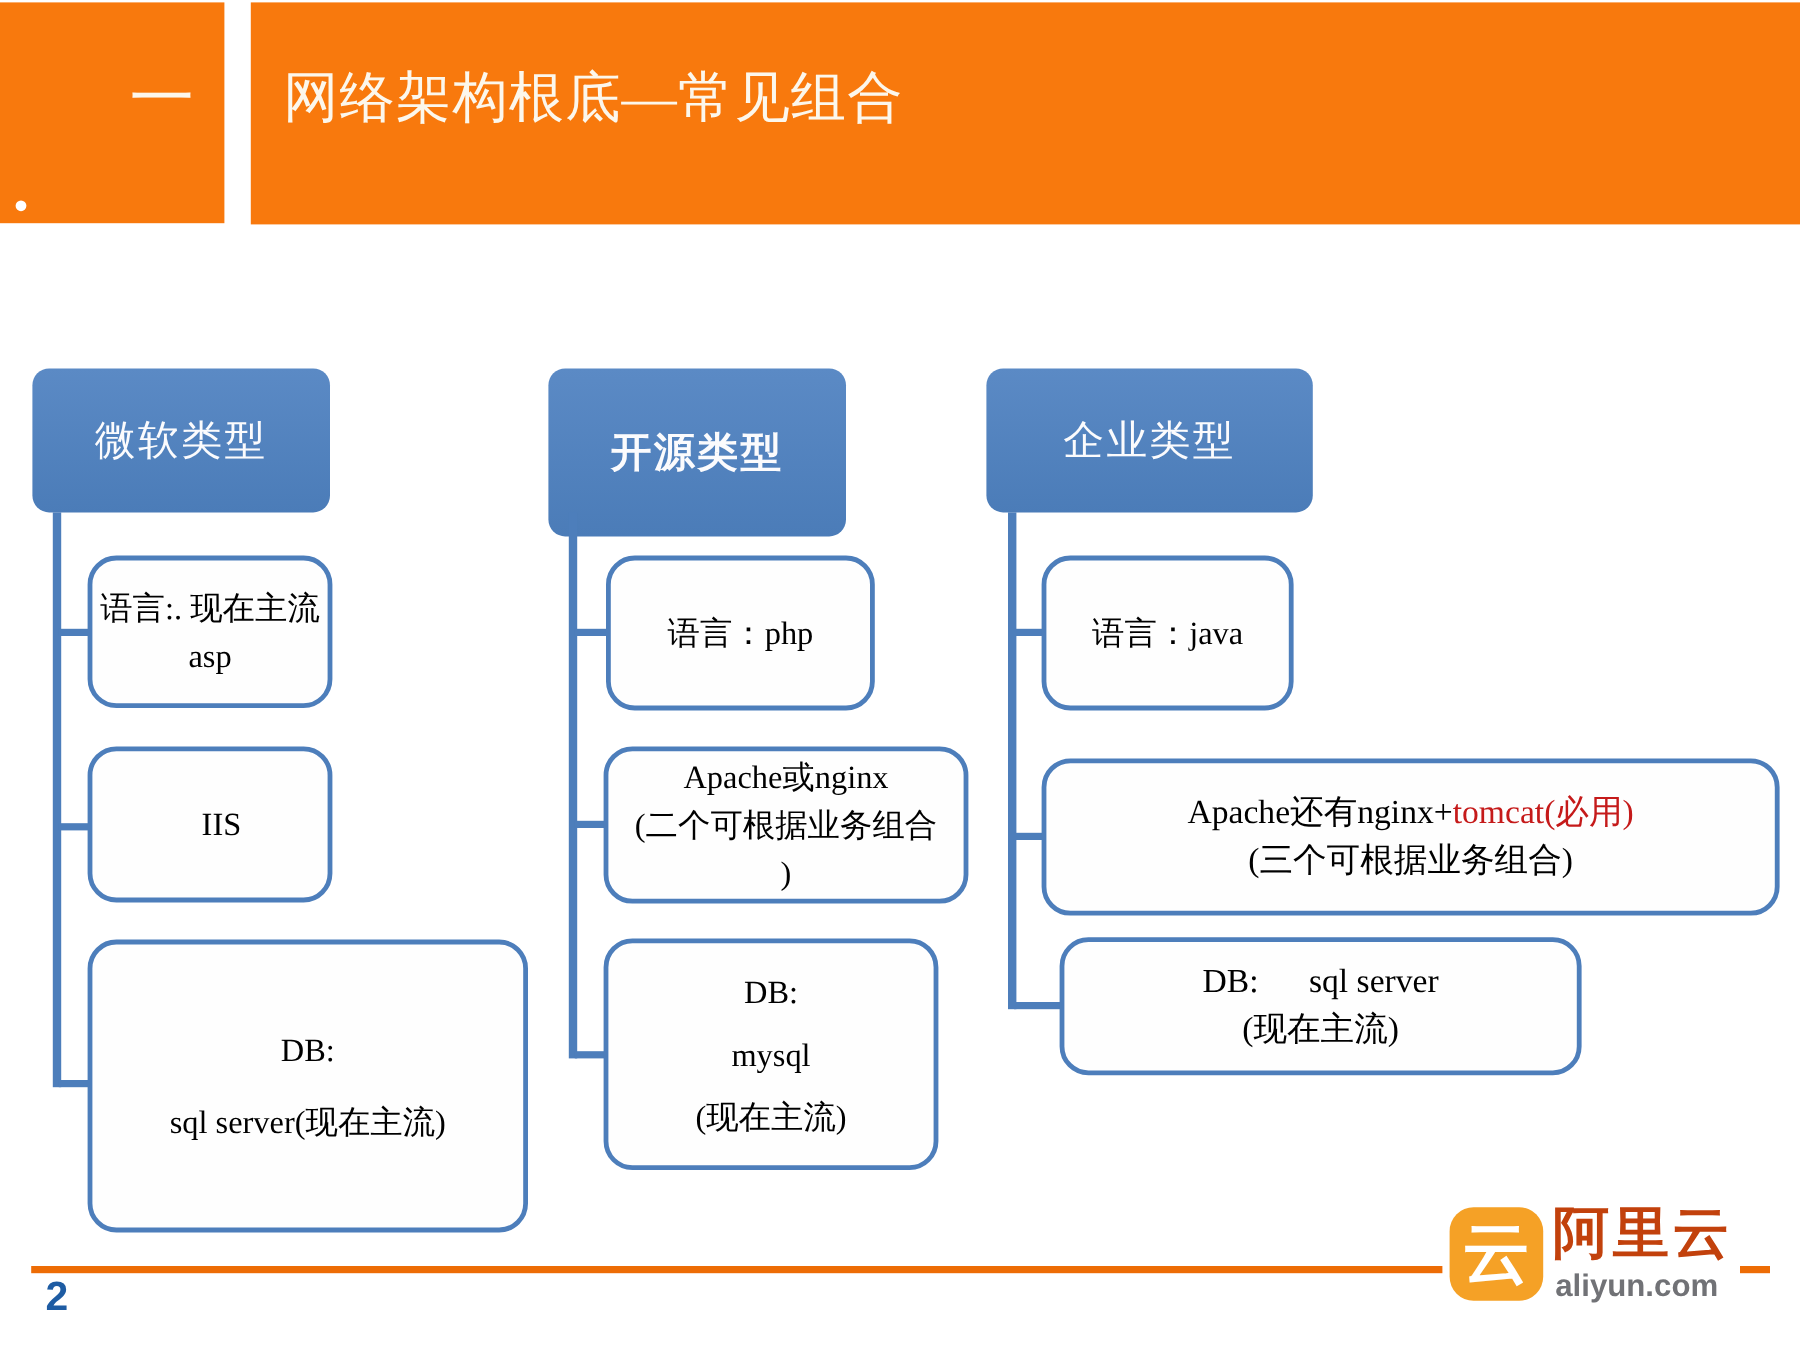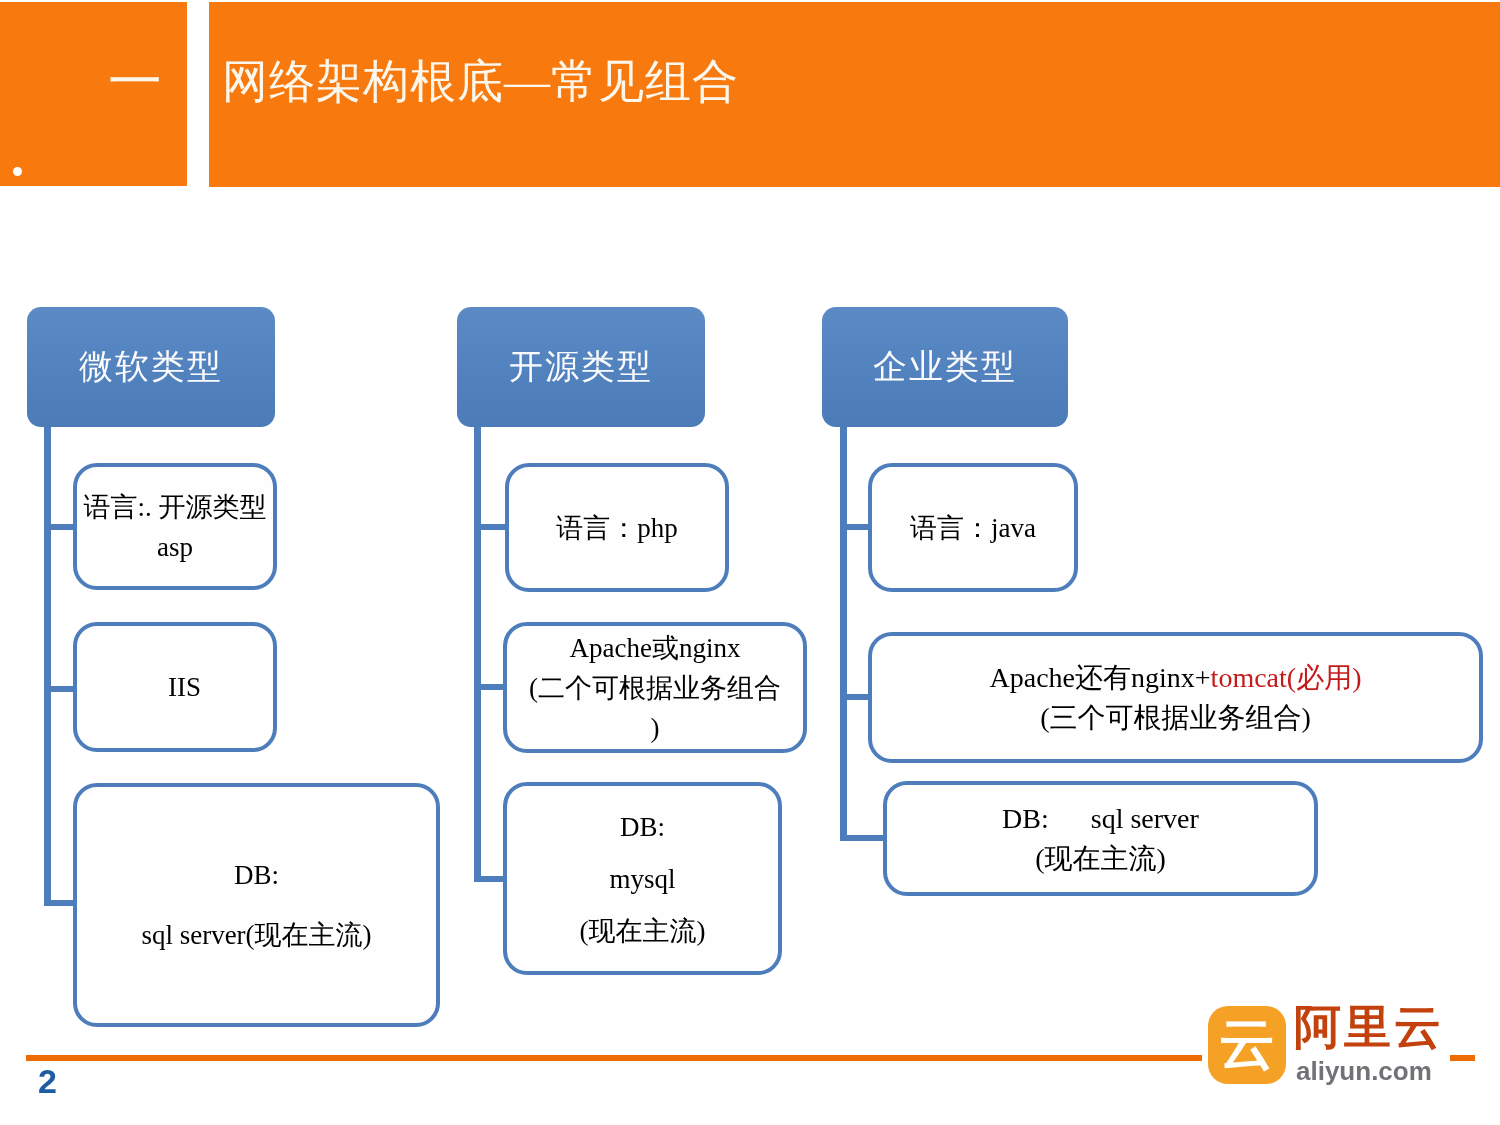--- a/index.html
+++ b/index.html
@@ -7,21 +7,21 @@
     position:relative; width:1500px; height:1125px; background:#ffffff;
     overflow:hidden; font-family:"Liberation Serif","DejaVu Serif",serif;
   }
   
   .hdr-left { position:absolute; left:0; top:2px; width:187px; height:184px; background:#F8790D; }
   .hdr-num  { position:absolute; left:100px; top:44px; width:70px; text-align:center;
               font-size:54px; color:#FCF7EC; }
   .hdr-dot  { position:absolute; left:13px; top:165px; width:9px; height:9px;
               border-radius:50%; background:#ffffff; }
   .hdr-bar  { position:absolute; left:209px; top:2px; width:1291px; height:185px; background:#F8790D; }
-  .hdr-title{ display:block; padding:49px 0 0 13px; font-size:46px; color:#FCF7EC; letter-spacing:1px; }
+  .hdr-title{ display:block; padding:49px 0 0 27px; font-size:46px; color:#FCF7EC; letter-spacing:1px; }
   
   .intro { position:absolute; left:47px; top:236px; font-size:28px; color:#141414; white-space:pre; }
   
   .tree-head {
     position:absolute; background:linear-gradient(180deg,#5B8AC5 0%,#4B7CB8 100%);
     border-radius:14px; color:#FBFBFD; font-size:34px; letter-spacing:2px;
     display:flex; align-items:center; justify-content:center; box-sizing:border-box;
   }
   .node {
     position:absolute; background:#FEFEFE; border:4px solid #4D7EBB; border-radius:24px;
@@ -60,52 +60,52 @@
   </div>
 
 
   <div class="tree-head" style="left:27px;top:307px;width:248px;height:120px;">微软类型</div>
   <div class="trunk" style="left:44px;top:427px;width:7px;height:479px;"></div>
   <div class="stub" style="left:49px;top:524px;width:26px;height:6px;"></div>
   <div class="stub" style="left:49px;top:686px;width:26px;height:6px;"></div>
   <div class="stub" style="left:49px;top:900px;width:26px;height:6px;"></div>
 
   <div class="node" style="left:73px;top:463px;width:204px;height:127px;">
-    <span class="box-line">语言:. 开源类型</span>
+    <span class="box-line">语言:. 现在主流</span>
     <span class="box-line">asp</span>
   </div>
   <div class="node" style="left:73px;top:622px;width:204px;height:130px;padding-left:19px;">
     <span class="box-line">IIS</span>
   </div>
   <div class="node gap-after-first" style="left:73px;top:783px;width:367px;height:244px;">
     <span class="box-line">DB:</span>
     <span class="box-line">sql server(现在主流)</span>
   </div>
 
-  <div class="tree-head" style="left:457px;top:307px;width:248px;height:120px;">开源类型</div>
+  <div class="tree-head" style="left:457px;top:307px;width:248px;height:140px;font-weight:bold;">开源类型</div>
   <div class="trunk" style="left:474px;top:427px;width:7px;height:455px;"></div>
   <div class="stub" style="left:479px;top:524px;width:28px;height:6px;"></div>
   <div class="stub" style="left:479px;top:684px;width:26px;height:6px;"></div>
   <div class="stub" style="left:479px;top:876px;width:26px;height:6px;"></div>
 
   <div class="node" style="left:505px;top:463px;width:224px;height:129px;">
     <span class="box-line">语言：php</span>
   </div>
   <div class="node" style="left:503px;top:622px;width:304px;height:131px;">
     <span class="box-line">Apache或nginx</span>
     <span class="box-line">(二个可根据业务组合</span>
     <span class="box-line">)</span>
   </div>
   <div class="node spread" style="left:503px;top:782px;width:279px;height:193px;">
     <span class="box-line">DB:</span>
     <span class="box-line">mysql</span>
     <span class="box-line">(现在主流)</span>
   </div>
 
-  <div class="tree-head" style="left:822px;top:307px;width:246px;height:120px;text-align:center;">企业类型</div>
+  <div class="tree-head" style="left:822px;top:307px;width:272px;height:120px;text-align:center;">企业类型</div>
   <div class="trunk" style="left:840px;top:427px;width:7px;height:414px;"></div>
   <div class="stub" style="left:845px;top:524px;width:25px;height:6px;"></div>
   <div class="stub" style="left:845px;top:694px;width:25px;height:6px;"></div>
   <div class="stub" style="left:845px;top:835px;width:40px;height:6px;"></div>
 
   <div class="node" style="left:868px;top:463px;width:210px;height:129px;">
     <span class="box-line">语言：java</span>
   </div>
   <div class="node" style="left:868px;top:632px;width:615px;height:131px;font-size:28px;">
     <span class="box-line"><span>Apache还有nginx+</span><span class="red">tomcat(必用)</span></span>

